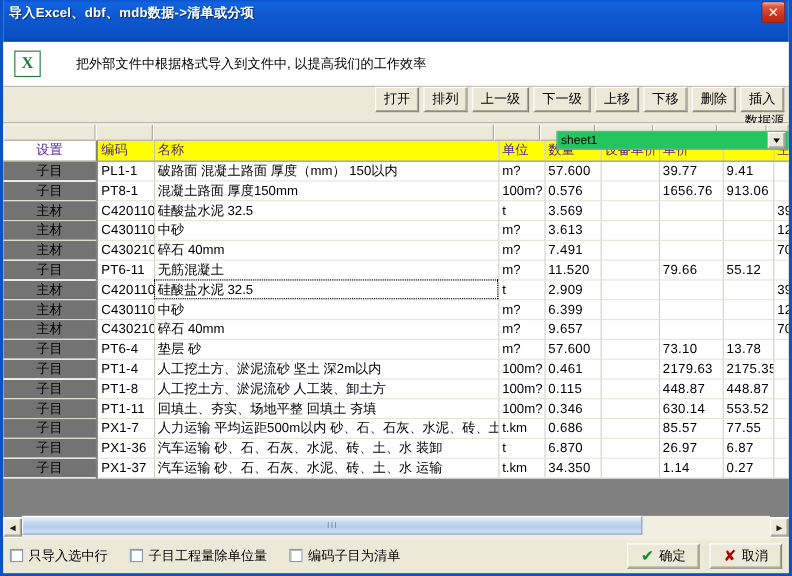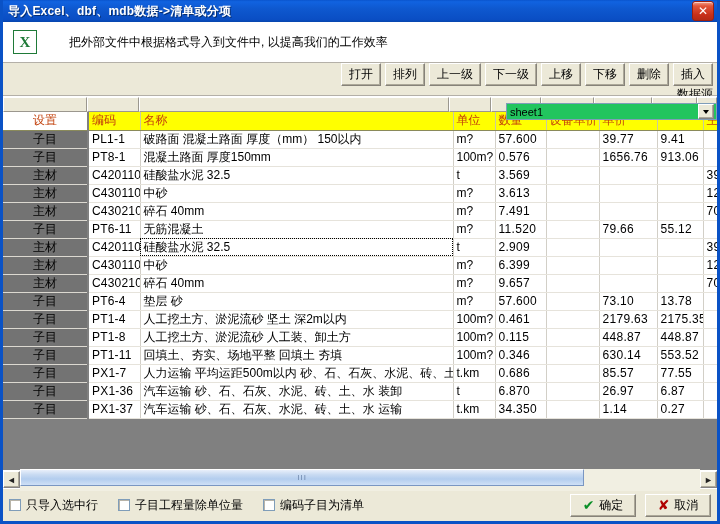--- a/index.html
+++ b/index.html
@@ -16,21 +16,21 @@
     border:3px solid #0a52c6;
     border-top:0;border-bottom:3px solid #0a52c6;
     display:flex;flex-direction:column;
     position:relative;
   }
   
   .titlebar{
     height:22px;min-height:22px;
     background:linear-gradient(to bottom,#0a54cd 0%,#1163e0 8%,#0e58cf 40%,#0a4ec4 88%,#0746ad 100%);
     display:flex;align-items:center;
-    padding:0 2px 0 5px;
+    padding:0 2px 16px 5px;
     position:relative;
     justify-content:space-between;
   }
   .titlebar-text{
     color:#ffffff;font-weight:bold;font-size:12px;
     letter-spacing:0.2px;
     text-shadow:1px 1px 0 rgba(0,0,0,.45);
     white-space:nowrap;
   }
   .titlebar-spacer{flex:1;}
@@ -115,21 +115,21 @@
   table.grid{border-collapse:collapse;table-layout:fixed;width:720px;background:#fff;}
   table.grid td,table.grid th{
     height:17px;box-sizing:border-box;
     border-right:1px solid #d2cfc7;
     border-bottom:1px solid #e6e3db;
     font-size:12px;font-weight:normal;
     padding:0 3px;overflow:hidden;white-space:nowrap;
     vertical-align:middle;
   }
   table.grid tr.hdr th{
-    background:#ffff00;color:#c2410c;text-align:left;
+    background:#ffff00;color:#4c1d95;text-align:left;
     border-bottom:1px solid #8a8a5a;
     border-right:1px solid #c9c9a0;
     height:18px;
   }
   table.grid tr.hdr th.c0{
     background:#ffffff;text-align:center;
     border-right:2px solid #808080;
   }
   table.grid td.c0{
     background:#737373;text-align:center;

